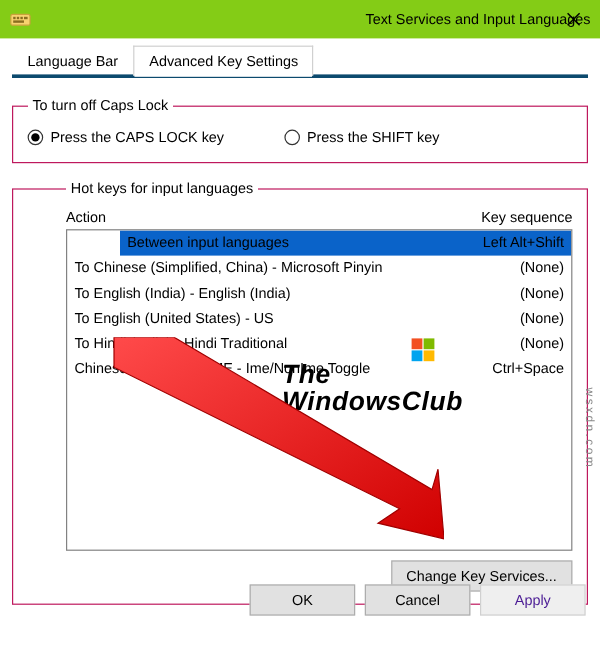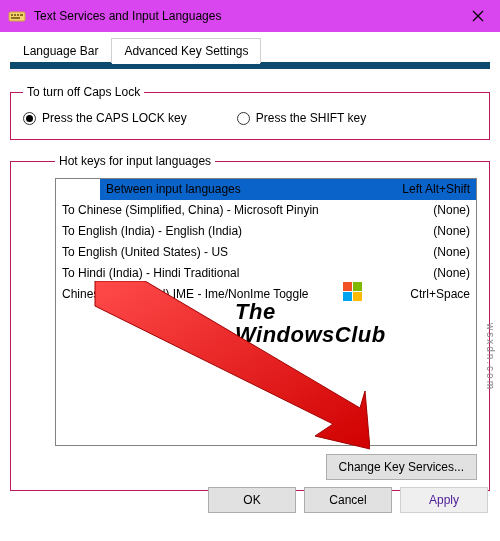--- a/index.html
+++ b/index.html
@@ -12,37 +12,38 @@
     width: 500px;
     height: 541px;
     position: relative;
     overflow: hidden;
   }
   .titlebar {
     height: 32px;
     display: flex;
     align-items: center;
     padding: 0 8px 0 8px;
-    background: #d946ef;
-    position: relative;
+    background: #84cc16;
+    position: relative;
+    justify-content: space-between;
   }
   .titlebar .app-icon {
     width: 18px; height: 18px; margin-right: 8px;
     display: flex; align-items: center; justify-content: center;
   }
   .titlebar .title { font-size: 12px; }
   .titlebar .close {
     position: absolute; right: 0; top: 0;
     width: 45px; height: 32px;
     display: flex; align-items: center; justify-content: center;
     font-size: 14px;
   }
   .tab-strip {
     margin: 0 10px;
-    border-bottom: 7px solid #0c4a6e;
+    border-bottom: 3px solid #0c4a6e;
     padding-top: 6px;
     display: flex;
     align-items: flex-end;
   }
   .tab {
     padding: 5px 12px 5px 12px;
     border: 1px solid transparent;
     border-bottom: none;
     margin-bottom: -1px;
     position: relative;
@@ -221,20 +222,24 @@
       <div class="radio-opt">
         <span class="radio"></span>
         <span>Press the SHIFT key</span>
       </div>
     </div>
   </fieldset>
 
   <fieldset class="group hotkeys" style="padding-bottom:10px;padding-left:44px;">
     <legend>Hot keys for input languages</legend>
 
+    <div class="hdr">
+      <div class="c1">Action</div>
+      <div class="c2">Key sequence</div>
+    </div>
 
     <div class="list">
       <div class="row selected">
         <div class="c1">Between input languages</div>
         <div class="c2">Left Alt+Shift</div>
       </div>
       <div class="row">
         <div class="c1">To Chinese (Simplified, China) - Microsoft Pinyin</div>
         <div class="c2">(None)</div>
       </div>

